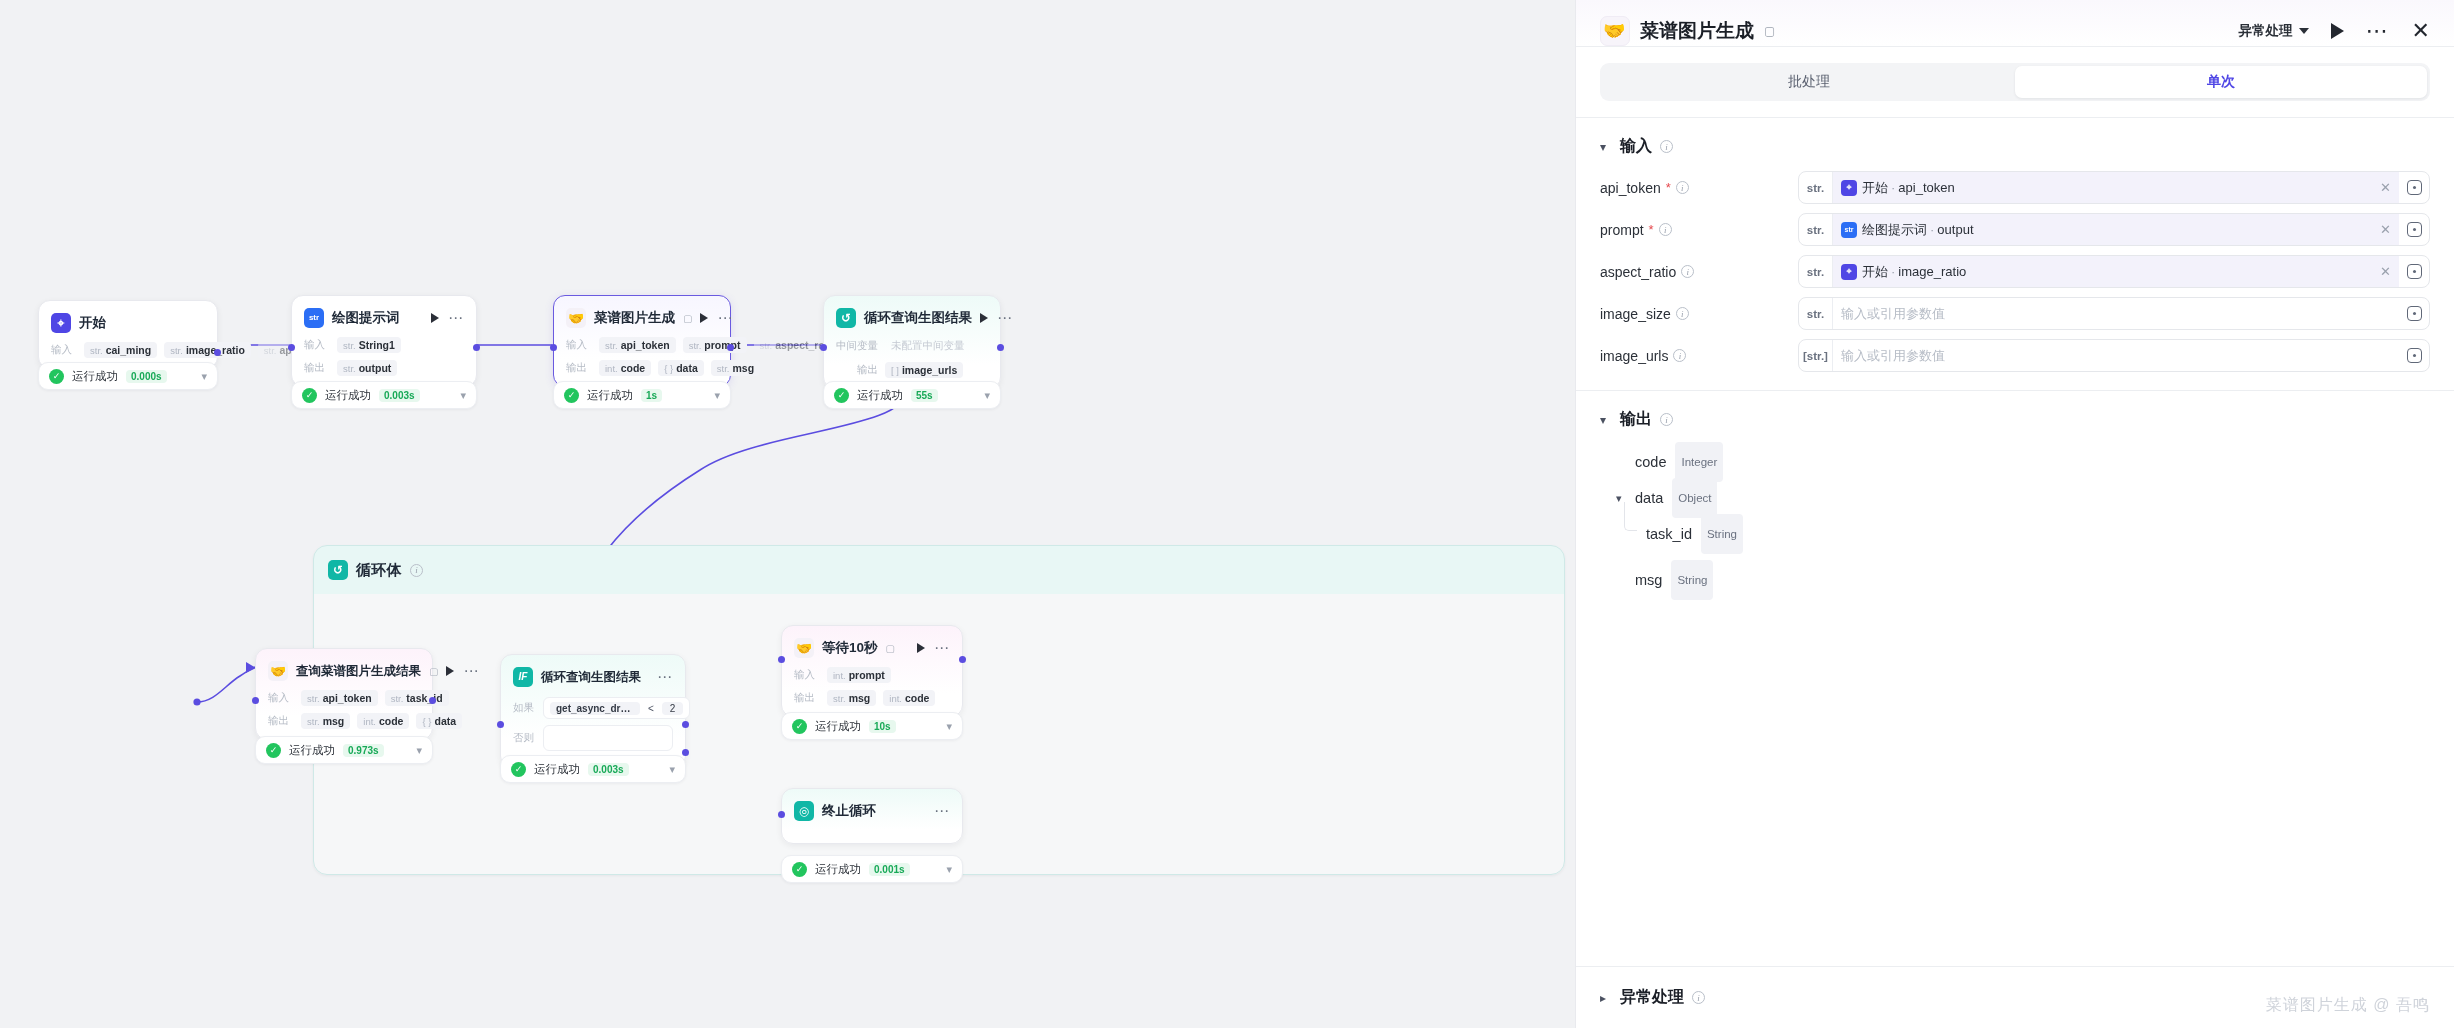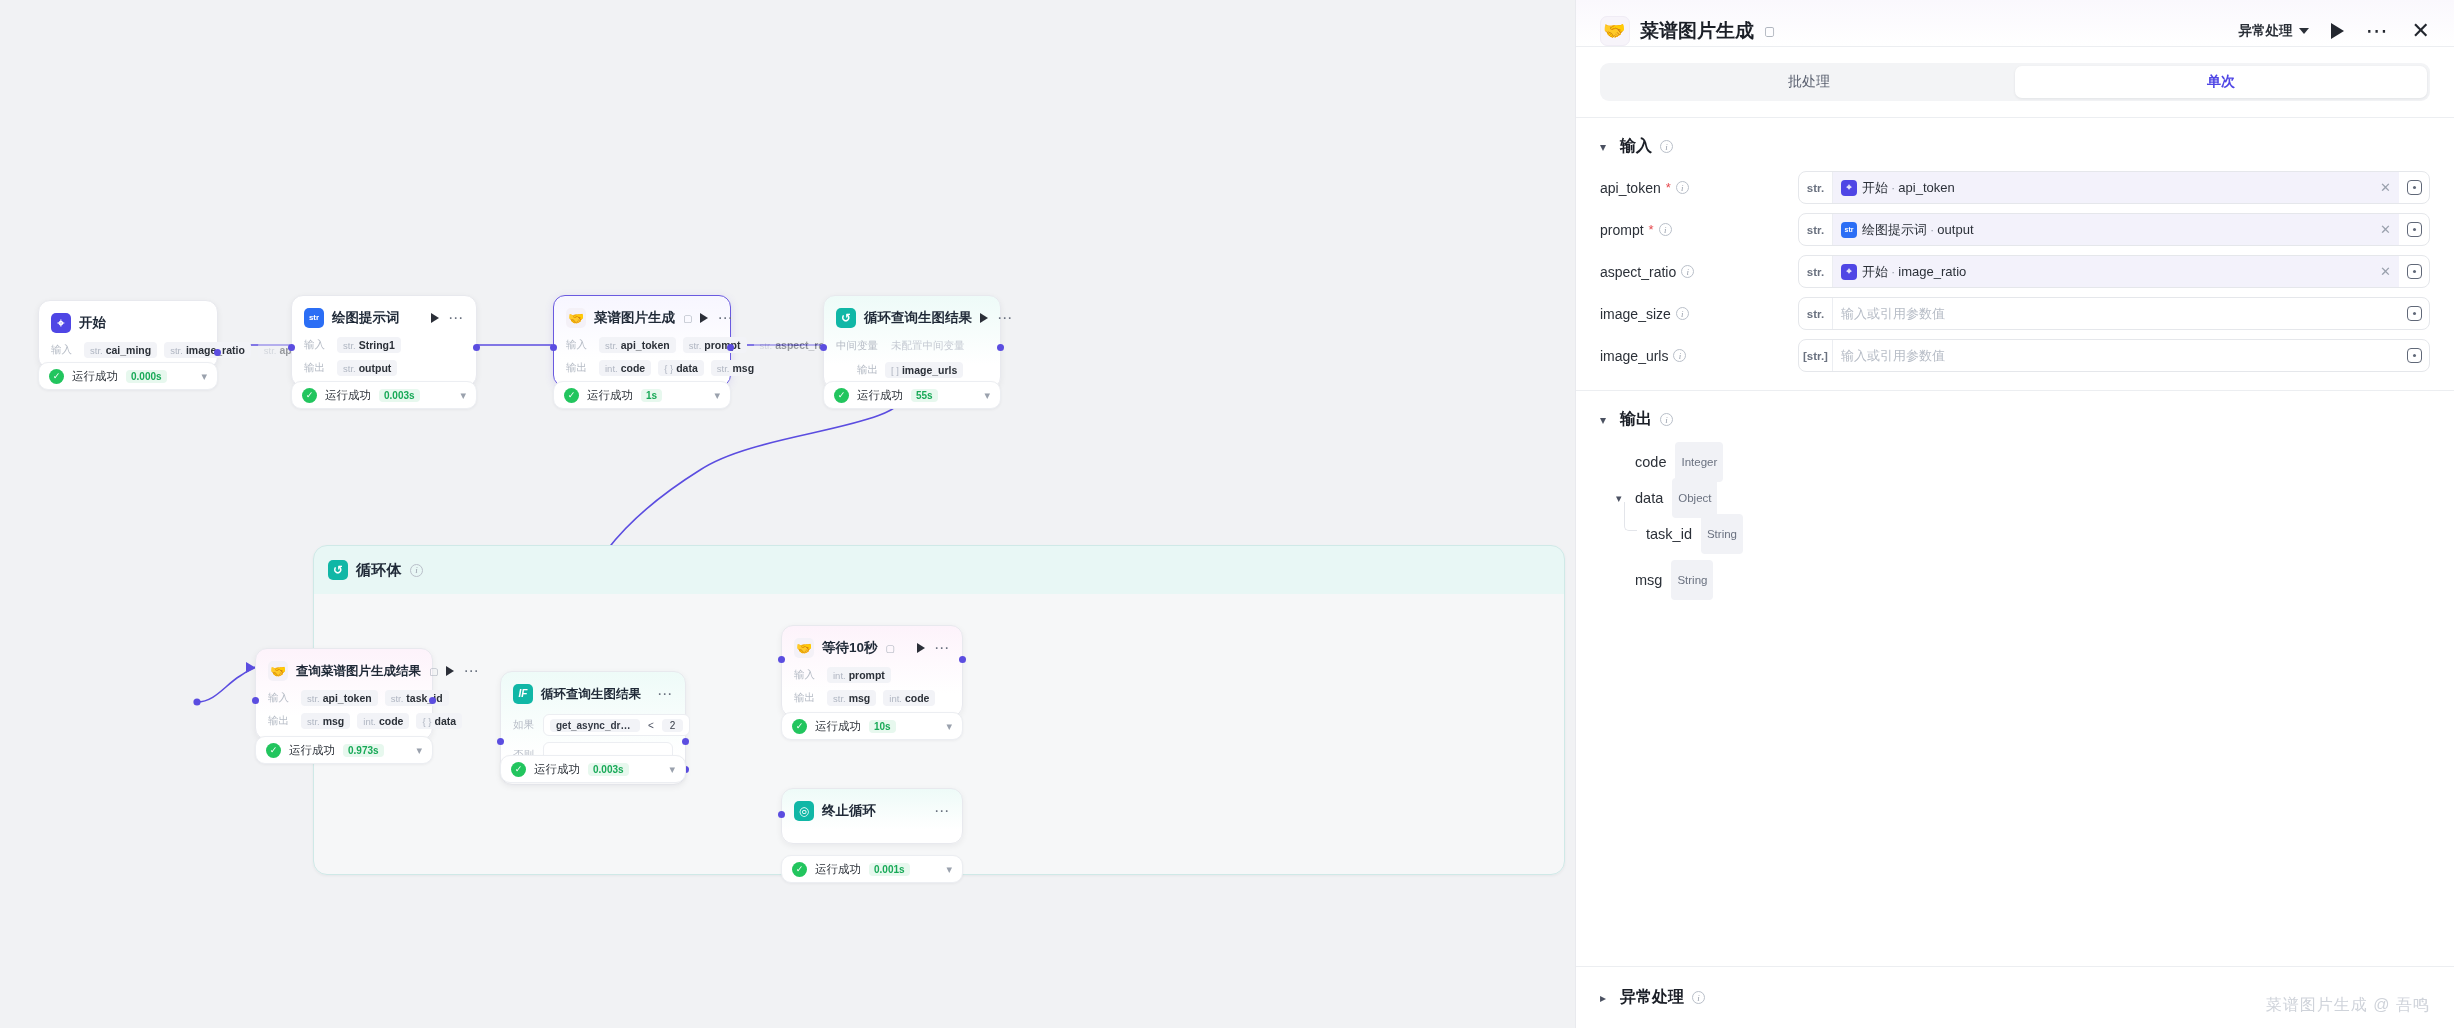--- a/index.html
+++ b/index.html
@@ -430,21 +430,21 @@
       <div class="port" style="left:-4px; top:48px;"></div>
       <div class="port" style="right:-4px; top:48px;"></div>
     </div>
     <div class="status" style="left:255px; top:736px; width:178px;">
       <span class="ok-dot">✓</span>
       <span class="status-text">运行成功</span>
       <span class="time-pill">0.973s</span>
       <span class="chev">▾</span>
     </div>
 
-    <div class="node tint-teal" style="left:500px; top:671px; width:186px;">
+    <div class="node tint-teal" style="left:500px; top:654px; width:186px;">
       <div class="node-head">
         <span class="node-ico ico-if">IF</span>
         <span class="node-title" style="font-size:12.5px;">循环查询生图结果</span>
         <span class="node-actions">
           <span class="dots-ico">⋯</span>
         </span>
       </div>
       <div class="if-body">
         <div class="if-row">
           <span class="if-key">如果</span>

